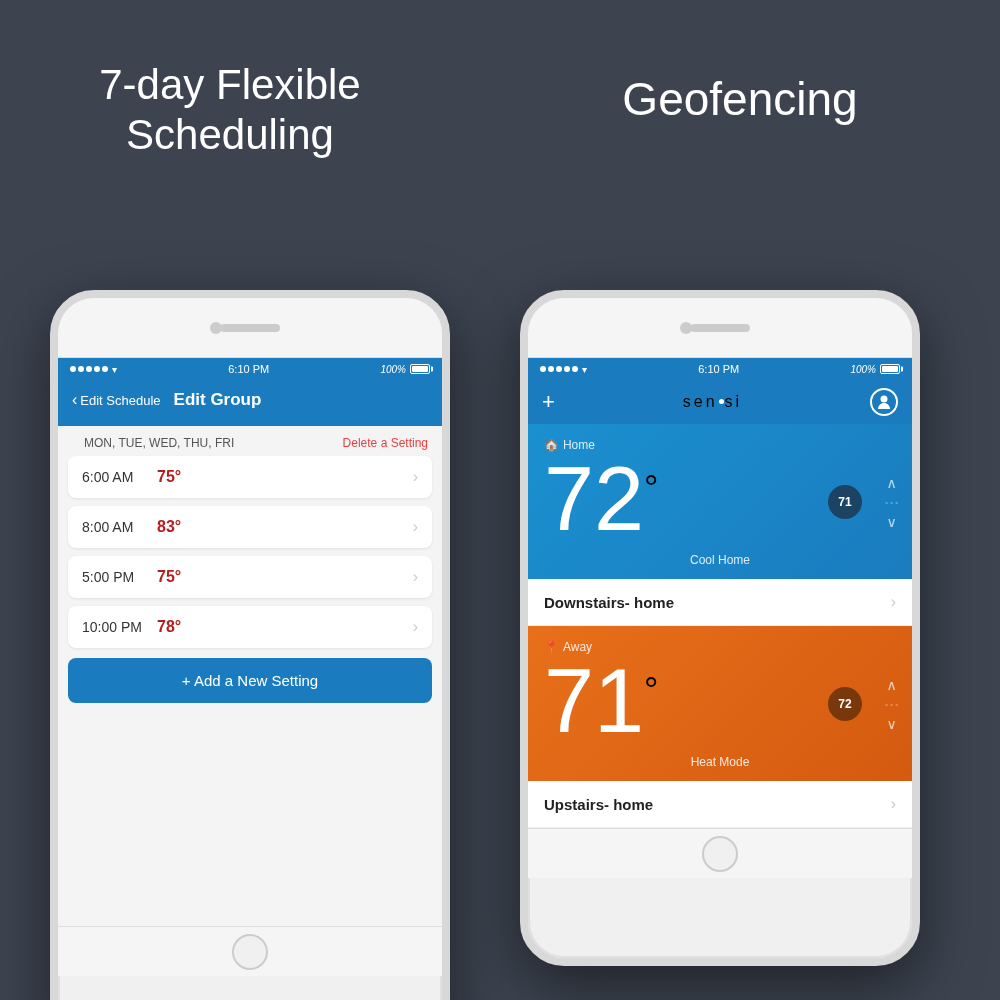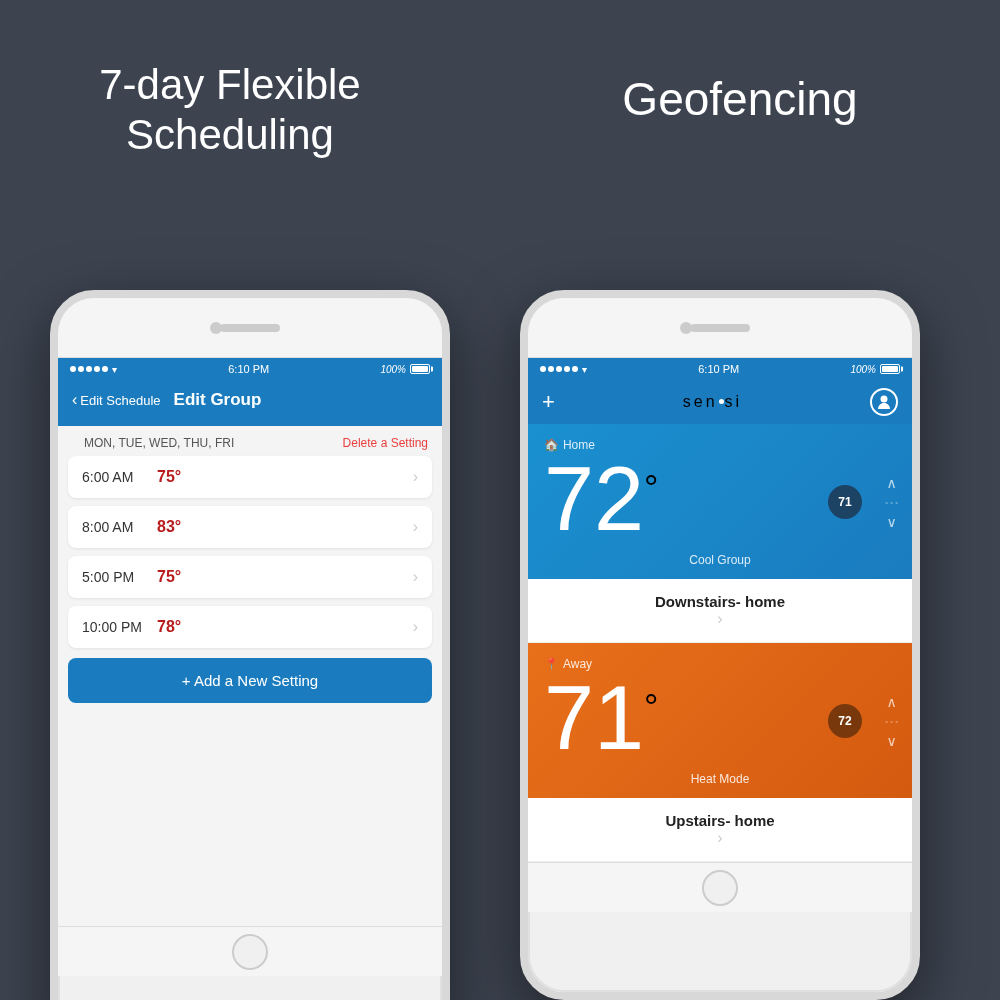--- a/index.html
+++ b/index.html
@@ -394,21 +394,20 @@
       line-height: 1;
     }
 
     .thermostat-row {
       background: white;
       padding: 14px 16px;
       display: flex;
       align-items: center;
       justify-content: space-between;
       border-bottom: 1px solid #eee;
-      flex-direction: column;
     }
 
     .thermostat-name {
       font-size: 15px;
       font-weight: 600;
       color: #222;
     }
 
     .thermostat-chevron {
       color: #ccc;
@@ -576,21 +575,21 @@
           </div>
           <div style="position:relative;">
             <span class="big-temp">72</span><span class="degree-sup">°</span>
           </div>
           <div class="set-temp-badge">71</div>
           <div class="temp-arrows">
             <span class="arrow-up">∧</span>
             <span style="color:rgba(255,255,255,0.3);font-size:8px;">• • •</span>
             <span class="arrow-down">∨</span>
           </div>
-          <div class="mode-text">Cool Group</div>
+          <div class="mode-text">Cool Home</div>
         </div>
         <div class="thermostat-row">
           <span class="thermostat-name">Downstairs- home</span>
           <span class="thermostat-chevron">›</span>
         </div>
       </div>
 
       <div class="temp-card">
         <div class="temp-card-orange" style="position:relative;">
           <div class="card-mode-label">

